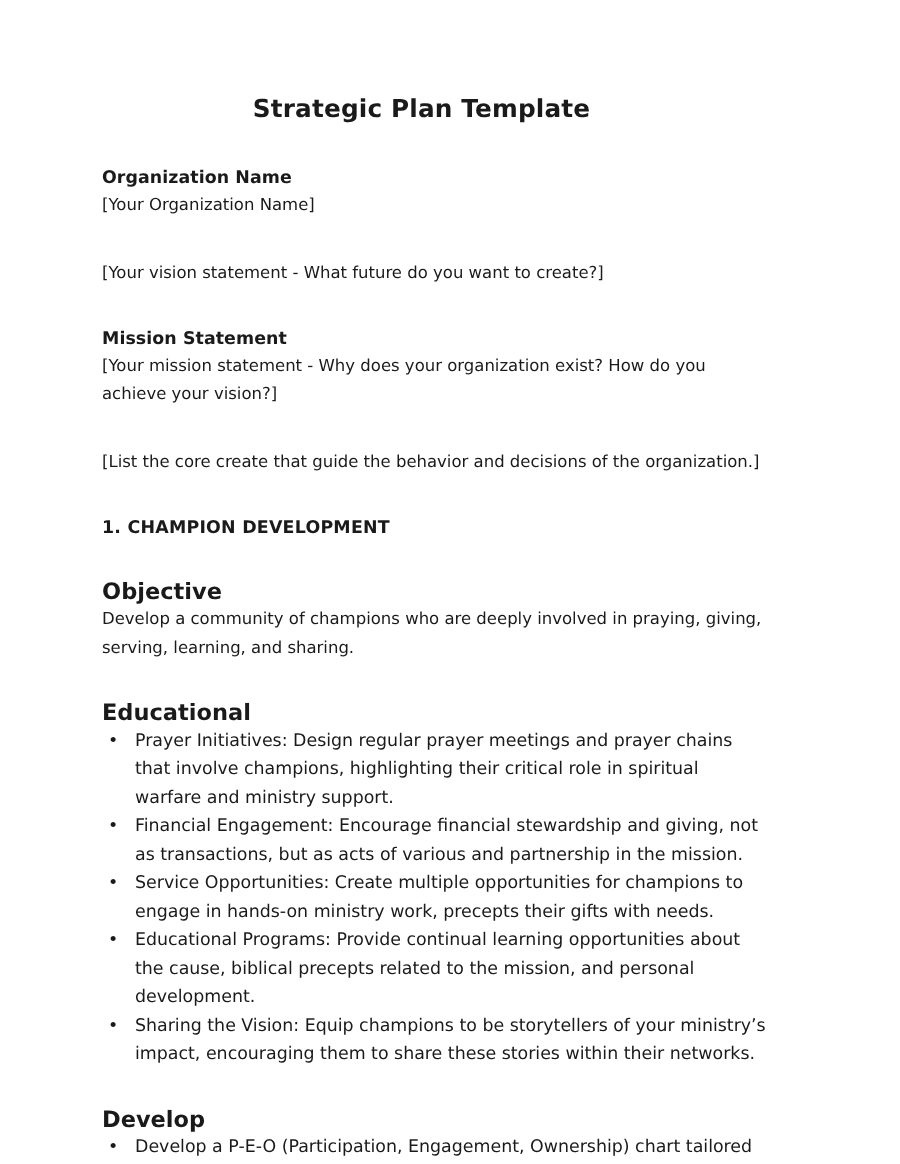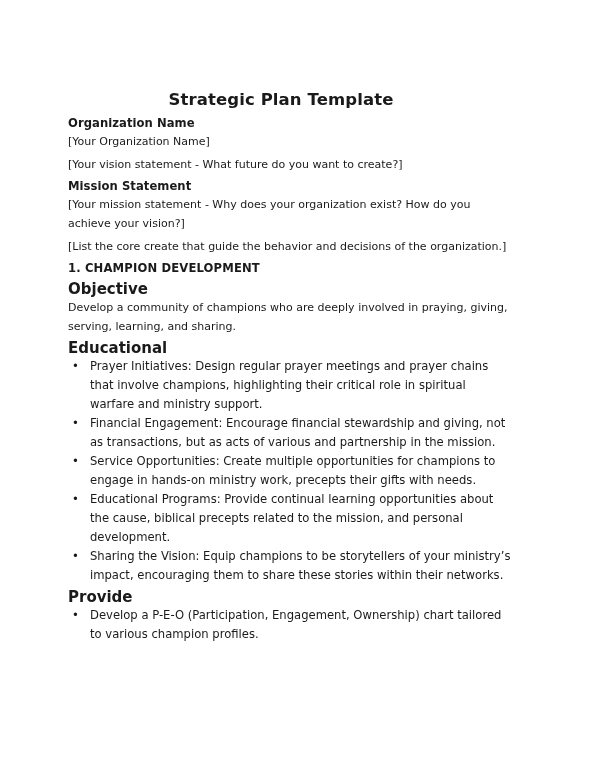--- a/index.html
+++ b/index.html
@@ -13,35 +13,35 @@
     font-family: "DejaVu Sans", sans-serif;
     color: #1a1a1a;
     overflow: hidden;
   }
 
   .page {
     box-sizing: border-box;
     width: 600px;
     height: 776px;
     background: #ffffff;
-    padding: 89px 88px 0 68px;
+    padding: 62px 88px 0 68px;
   }
 
   .doc-title {
     font-size: 16.5px;
     font-weight: bold;
     text-align: center;
     letter-spacing: 0.1px;
     margin: 0 0 0 0;
     padding-right: 18px;
     line-height: 22px;
   }
 
   .block {
-    margin-top: 4px;
+    margin-top: 26px;
   }
 
   .field-label {
     font-size: 11.6px;
     font-weight: bold;
     line-height: 17px;
     letter-spacing: 0.05px;
     margin: 0;
   }
 
@@ -143,21 +143,21 @@
         <span>Educational Programs: Provide continual learning opportunities about the cause, biblical precepts related to the mission, and personal development.</span>
       </li>
       <li>
         <span class="dot">•</span>
         <span>Sharing the Vision: Equip champions to be storytellers of your ministry’s impact, encouraging them to share these stories within their networks.</span>
       </li>
     </ul>
   </div>
 
   <div class="block">
-    <p class="sub-heading">Provide</p>
+    <p class="sub-heading">Develop</p>
     <ul class="bullets">
       <li>
         <span class="dot">•</span>
         <span>Develop a P-E-O (Participation, Engagement, Ownership) chart tailored to various champion profiles.</span>
       </li>
 
     </ul>
   </div>
 
 </div>

